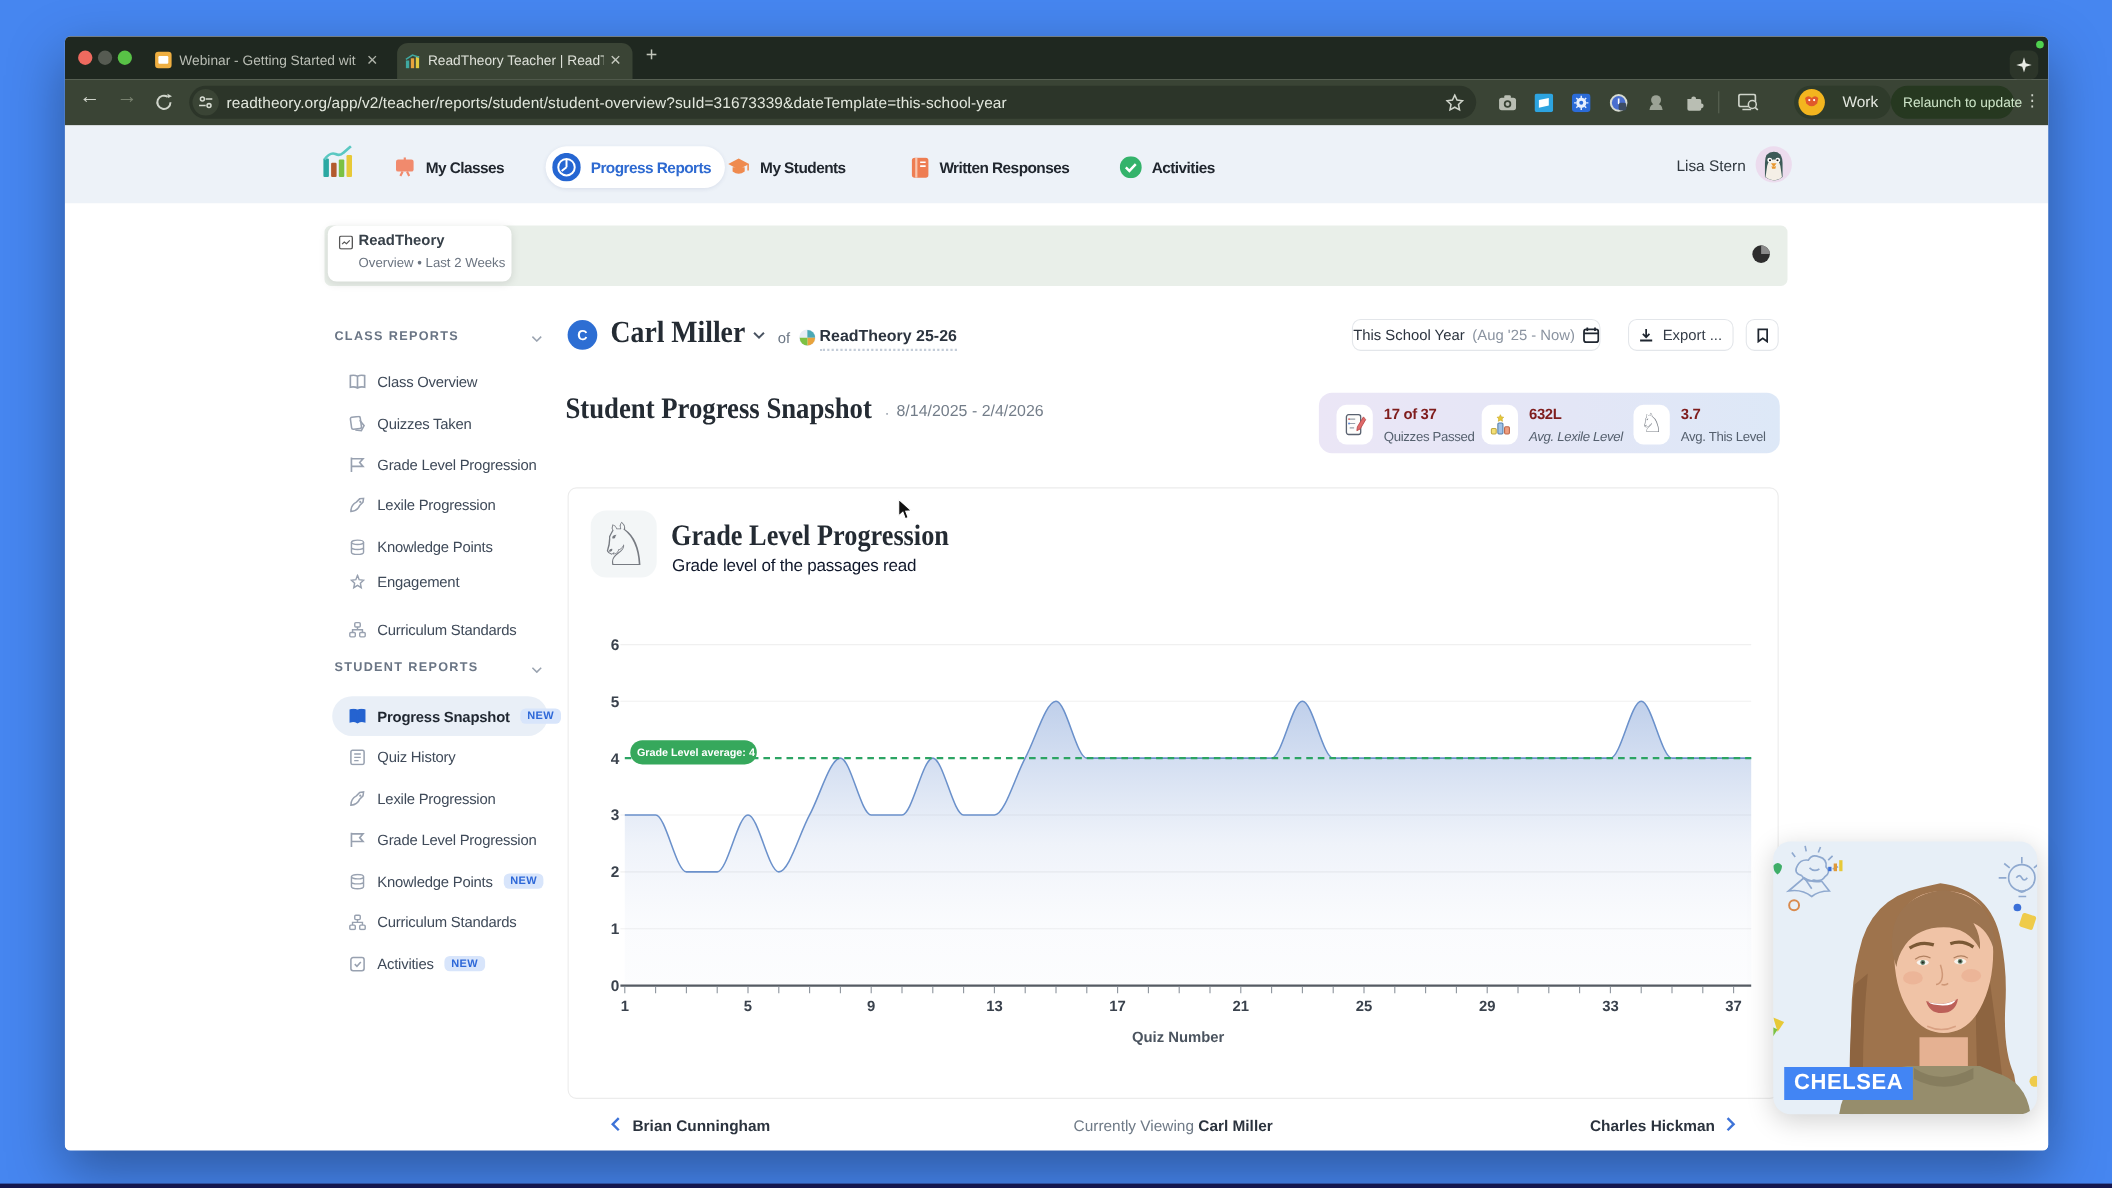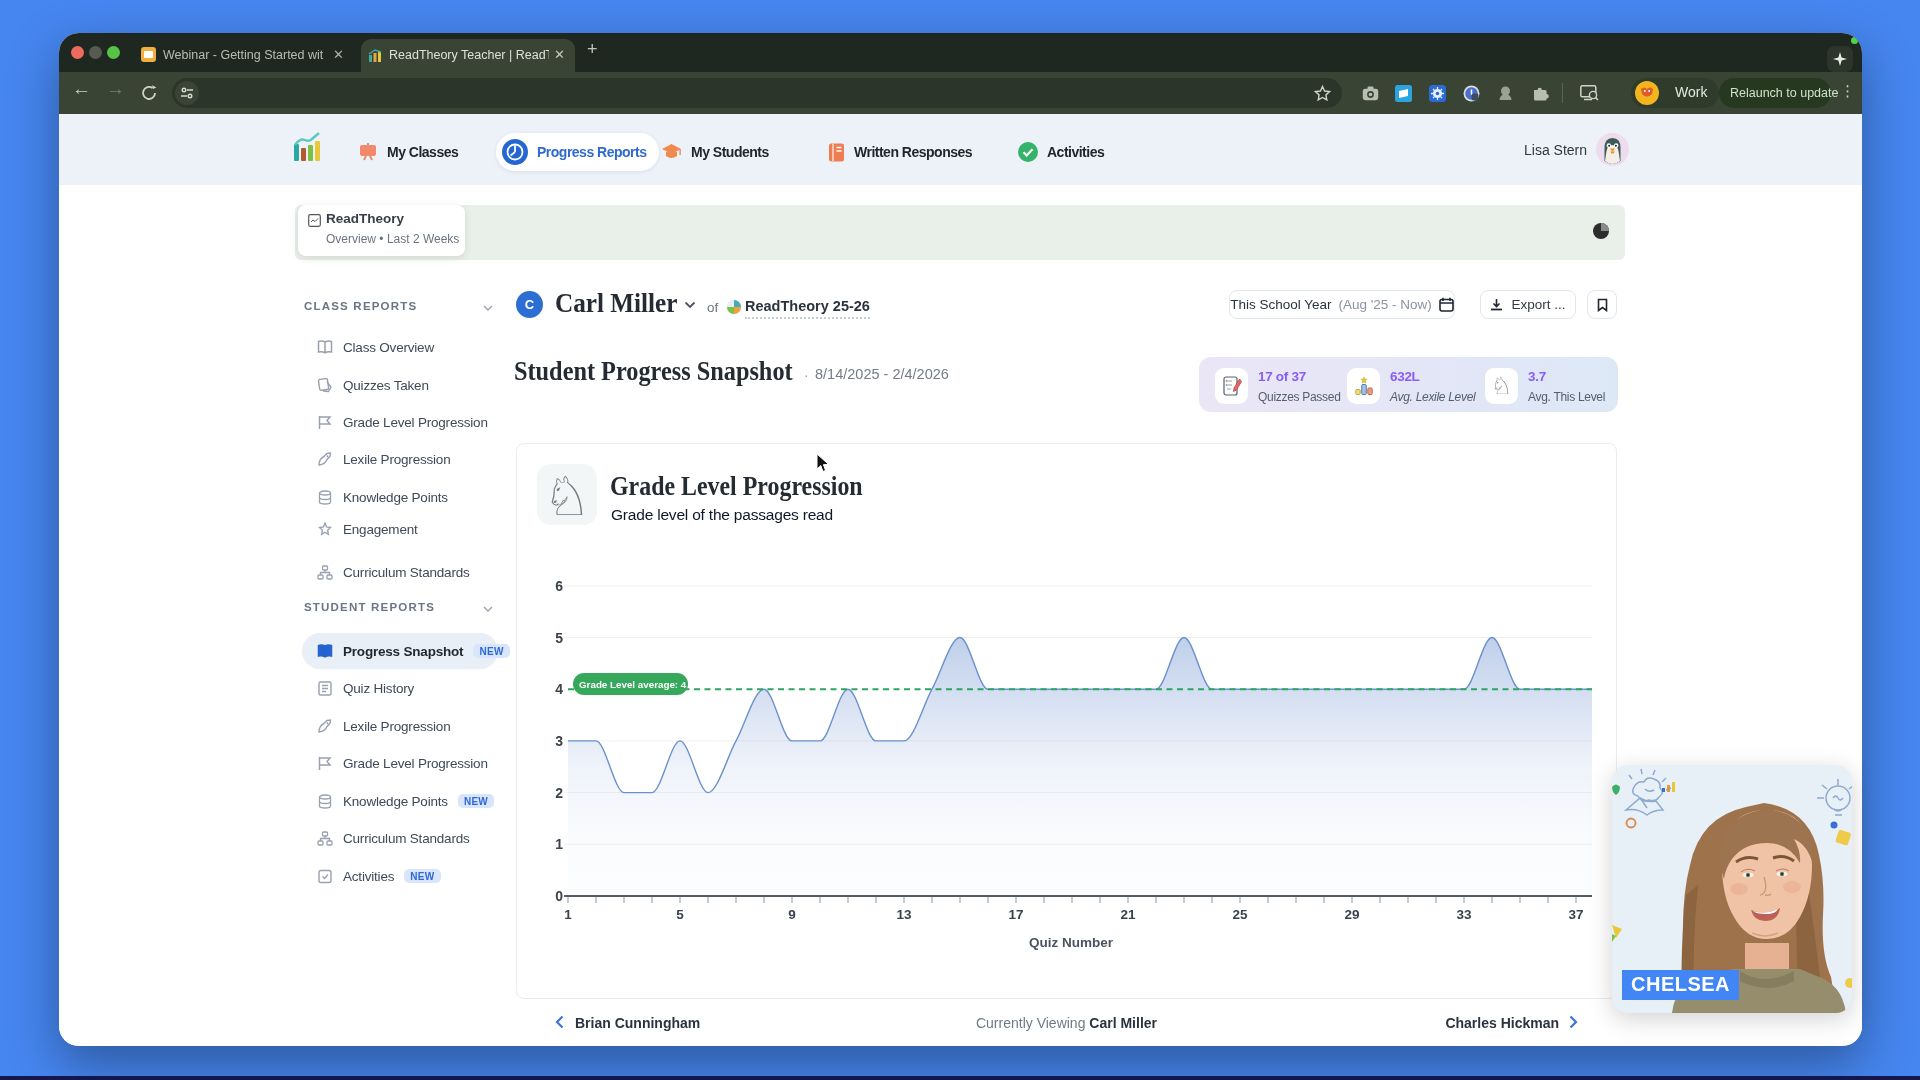--- a/index.html
+++ b/index.html
@@ -1,19 +1,19 @@
 <!DOCTYPE html>
 <html><head>
 <meta charset="utf-8">
 <style>
 * { margin:0; padding:0; box-sizing:border-box; }
 html,body { width:1920px; height:1080px; overflow:hidden; }
 body { font-family:"Liberation Sans", sans-serif; background:#4686f0; position:relative; }
 .abs { position:absolute; }
-.window { position:absolute; left:59px; top:33px; width:1803px; height:1013px; border-radius:20px; overflow:hidden; background:#fff; box-shadow:0 18px 50px rgba(0,0,0,.35); }
+.window { position:absolute; left:59px; top:33px; width:1803px; height:1013px; border-radius:5px; overflow:hidden; background:#fff; box-shadow:0 18px 50px rgba(0,0,0,.35); }
 
 .tabbar { position:absolute; left:0; top:0; width:100%; height:39px; background:#1f2820; }
 .dot { position:absolute; width:13px; height:13px; border-radius:50%; top:13px; }
 .tab-act { position:absolute; left:302px; top:6px; width:214px; height:33px; background:#3a4435; border-radius:10px 10px 0 0; }
 .tab-inact { position:absolute; left:76px; top:6px; width:226px; height:33px; }
 .tabtitle { position:absolute; top:9px; font-size:12.5px; white-space:nowrap; overflow:hidden; }
 .tabx { position:absolute; top:8px; font-size:13px; color:#aeb3a9; }
 .toolbar { position:absolute; left:0; top:39px; width:100%; height:42px; background:#3a4435; }
 .urlpill { position:absolute; left:113px; top:45px; width:1170px; height:30px; border-radius:15px; background:#2c3529; }
 .urltext { position:absolute; left:147px; top:52px; font-size:14px; color:#e2e7dd; letter-spacing:0.1px; white-space:nowrap; }
@@ -27,21 +27,21 @@
 .bandcard { position:absolute; left:239px; top:172px; width:167px; height:51px; background:#fff; border-radius:8px; box-shadow:0 2px 8px rgba(0,0,0,.10); }
 
 .sidehead { position:absolute; font-size:11.5px; font-weight:bold; letter-spacing:1.2px; color:#6a7585; }
 .sideitem { position:absolute; display:flex; align-items:center; gap:10px; font-size:13.5px; letter-spacing:-0.2px; color:#3f4a59; height:24px; }
 .new { display:inline-block; font-size:10px; font-weight:bold; color:#2e68d8; background:#d8e5fb; border-radius:5px; padding:2px 6px 1px; letter-spacing:0.3px; }
 
 .serif { font-family:"Liberation Serif", serif; font-weight:bold; color:#242b33; transform-origin:0 50%; }
 .btn { position:absolute; height:29px; background:#fff; border:1px solid #e3e6ea; border-radius:8px; display:flex; align-items:center; justify-content:center; font-size:13.5px; color:#333b46; }
 .statband { position:absolute; left:1140px; top:324px; width:419px; height:55px; border-radius:12px; background:linear-gradient(90deg,#ebe6f6 0%,#e3e6f6 55%,#dde8f7 100%); }
 .stattile { position:absolute; width:33px; height:36px; background:#fff; border-radius:9px; display:flex; align-items:center; justify-content:center; }
-.statval { position:absolute; font-size:13.5px; letter-spacing:-0.3px; font-weight:bold; color:#8b5cf6; }
+.statval { position:absolute; font-size:13.5px; letter-spacing:-0.3px; font-weight:bold; color:#7f1d1d; }
 .statlab { position:absolute; font-size:12px; color:#55606e; letter-spacing:-0.3px; }
 .card { position:absolute; left:457px; top:410px; width:1101px; height:556px; background:#fff; border:1px solid #ececec; border-radius:8px; }
 
 .cam { position:absolute; left:1612px; top:765px; width:240px; height:248px; border-radius:16px; background:#e7eff7; box-shadow:0 6px 24px rgba(0,0,0,.18); overflow:hidden; }
 .chelsea { position:absolute; left:10px; bottom:13px; background:#4285f4; color:#fff; font-weight:bold; font-size:20px; padding:3px 9px 4px; letter-spacing:0.5px; }
 </style>
 </head>
 <body>
 <div class="window">
 
@@ -81,20 +81,21 @@
       <path d="M12.2 1.2 L12.8 5 L16.4 3.6 Z" fill="#cfd4ca"></path>
     </svg>
   <div class="urlpill"></div>
   <div class="abs" style="left:116px;top:48px;width:24px;height:24px;border-radius:50%;background:#3a4435;"></div>
   <svg class="abs" style="left:121px;top:53px;" width="14" height="14" viewBox="0 0 14 14">
       <circle cx="4" cy="4" r="1.8" fill="none" stroke="#d6dbd1" stroke-width="1.4"></circle>
       <line x1="7" y1="4" x2="13" y2="4" stroke="#d6dbd1" stroke-width="1.4"></line>
       <line x1="1" y1="10" x2="7" y2="10" stroke="#d6dbd1" stroke-width="1.4"></line>
       <circle cx="10" cy="10" r="1.8" fill="none" stroke="#d6dbd1" stroke-width="1.4"></circle>
     </svg>
+  <div class="urltext">readtheory.org/app/v2/teacher/reports/student/student-overview?suId=31673339&amp;dateTemplate=this-school-year</div>
 
   <svg class="abs" style="left:1255px;top:52px;" width="17" height="17" viewBox="0 0 17 17">
       <path d="M8.5 1.5 L10.6 6 L15.5 6.6 L11.9 10 L12.8 14.9 L8.5 12.5 L4.2 14.9 L5.1 10 L1.5 6.6 L6.4 6 Z" fill="none" stroke="#cfd4ca" stroke-width="1.4"></path>
     </svg>
   <svg class="abs" style="left:1303px;top:53px;" width="17" height="15" viewBox="0 0 17 15">
       <rect x="0.8" y="2.8" width="15.4" height="11.4" rx="2.4" fill="#b9beb3"></rect>
       <rect x="5.5" y="0.5" width="6" height="3.4" rx="1.2" fill="#b9beb3"></rect>
       <circle cx="8.5" cy="8.5" r="3.4" fill="#3a4435"></circle>
       <circle cx="8.5" cy="8.5" r="1.8" fill="#b9beb3"></circle>
     </svg>

